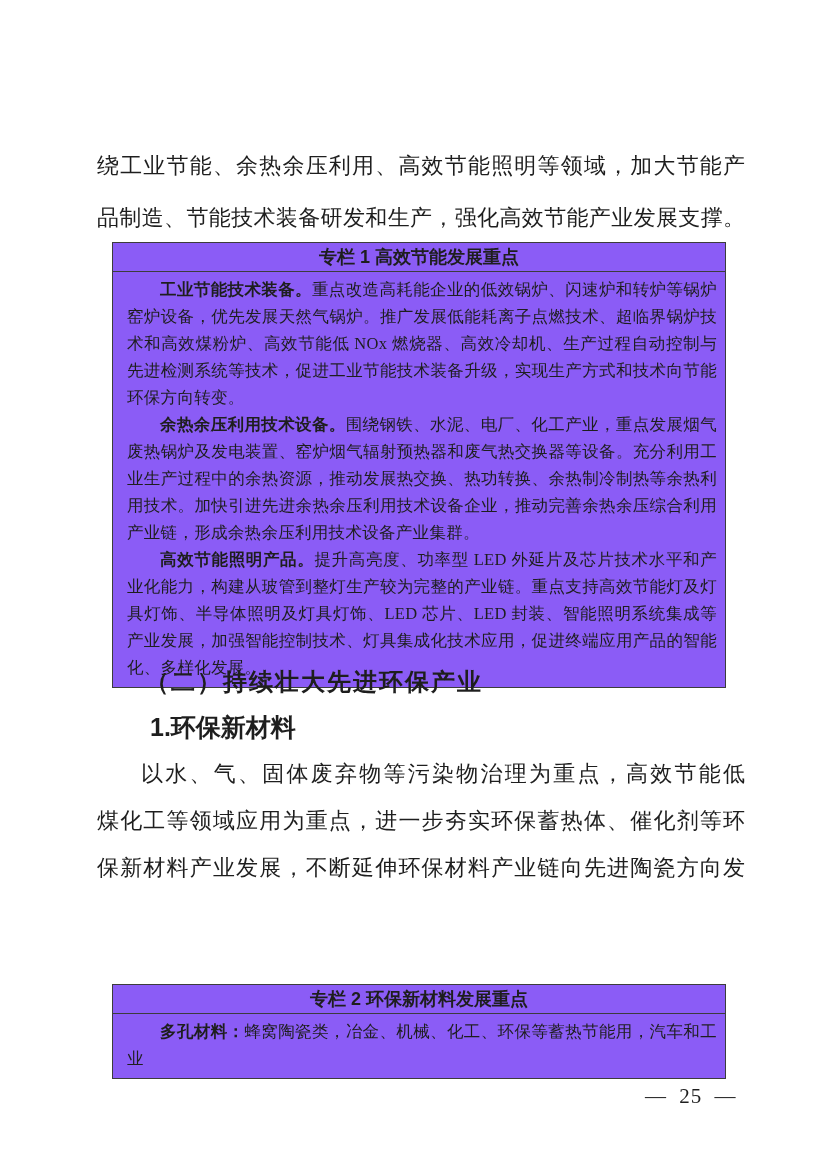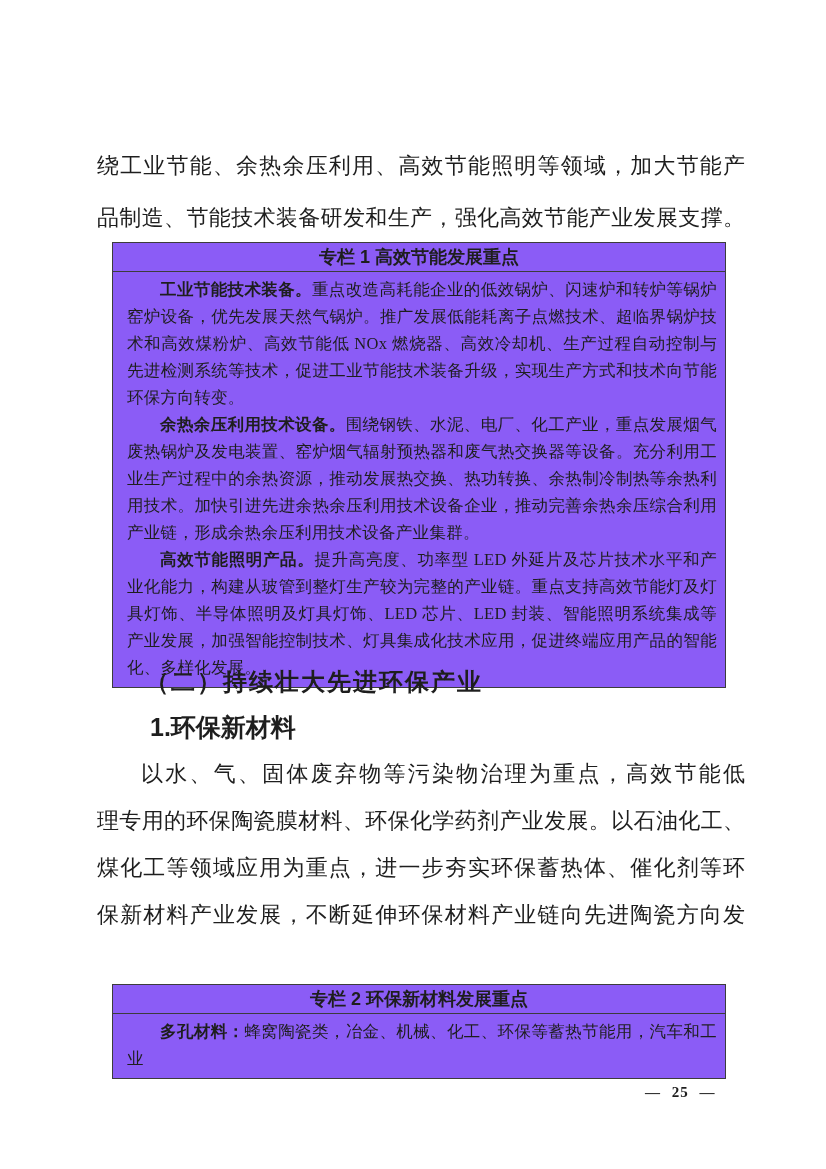--- a/index.html
+++ b/index.html
@@ -82,24 +82,23 @@
 
   
   .bodytext { position: absolute; left: 97px; top: 750px; width: 648px; }
   .bodytext .bline { line-height: 47px; }
 
   
   .page-number {
     position: absolute;
     left: 645px;
     top: 1084px;
-    font-size: 15px;
+    font-size: 21px;
     letter-spacing: 1px;
     word-spacing: 6px;
-    font-weight: bold;
   }
 </style>
 </head>
 <body>
 
 <div class="page">
 
   <div class="intro">
     <div class="bline">绕工业节能、余热余压利用、高效节能照明等领域，加大节能产</div>
     <div class="bline">品制造、节能技术装备研发和生产，强化高效节能产业发展支撑。</div>
@@ -112,21 +111,20 @@
       <p class="box-para"><b>余热余压利用技术设备。</b><span>围绕钢铁、水泥、电厂、化工产业，重点发展烟气废热锅炉及发电装置、窑炉烟气辐射预热器和废气热交换器等设备。充分利用工业生产过程中的余热资源，推动发展热交换、热功转换、余热制冷制热等余热利用技术。加快引进先进余热余压利用技术设备企业，推动完善余热余压综合利用产业链，形成余热余压利用技术设备产业集群。</span></p>
       <p class="box-para"><b>高效节能照明产品。</b><span>提升高亮度、功率型 LED 外延片及芯片技术水平和产业化能力，构建从玻管到整灯生产较为完整的产业链。重点支持高效节能灯及灯具灯饰、半导体照明及灯具灯饰、LED 芯片、LED 封装、智能照明系统集成等产业发展，加强智能控制技术、灯具集成化技术应用，促进终端应用产品的智能化、多样化发展。</span></p>
     </div>
   </div>
 
   <div class="h2">（二）持续壮大先进环保产业</div>
   <div class="h3">1.环保新材料</div>
 
   <div class="bodytext">
     <div class="bline indent">以水、气、固体废弃物等污染物治理为重点，高效节能低</div>
-    <div class="bline">理专用的环保陶瓷膜材料、环保化学药剂产业发展。以石油化工、</div>
     <div class="bline">煤化工等领域应用为重点，进一步夯实环保蓄热体、催化剂等环</div>
     <div class="bline">保新材料产业发展，不断延伸环保材料产业链向先进陶瓷方向发</div>
   </div>
 
   <div class="box box2">
     <div class="box-title">专栏 2 环保新材料发展重点</div>
     <div class="box-body">
       <p class="box-para"><b>多孔材料：</b><span>蜂窝陶瓷类，冶金、机械、化工、环保等蓄热节能用，汽车和工业</span></p>
     </div>
   </div>

